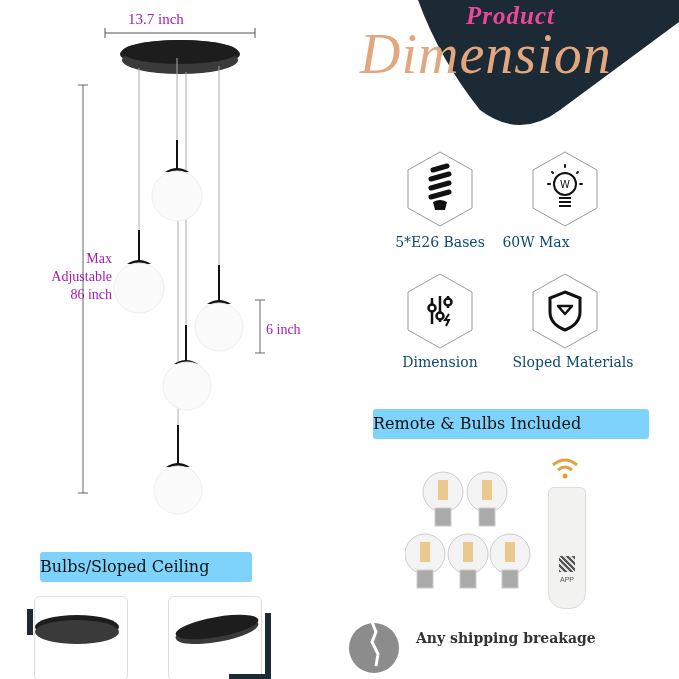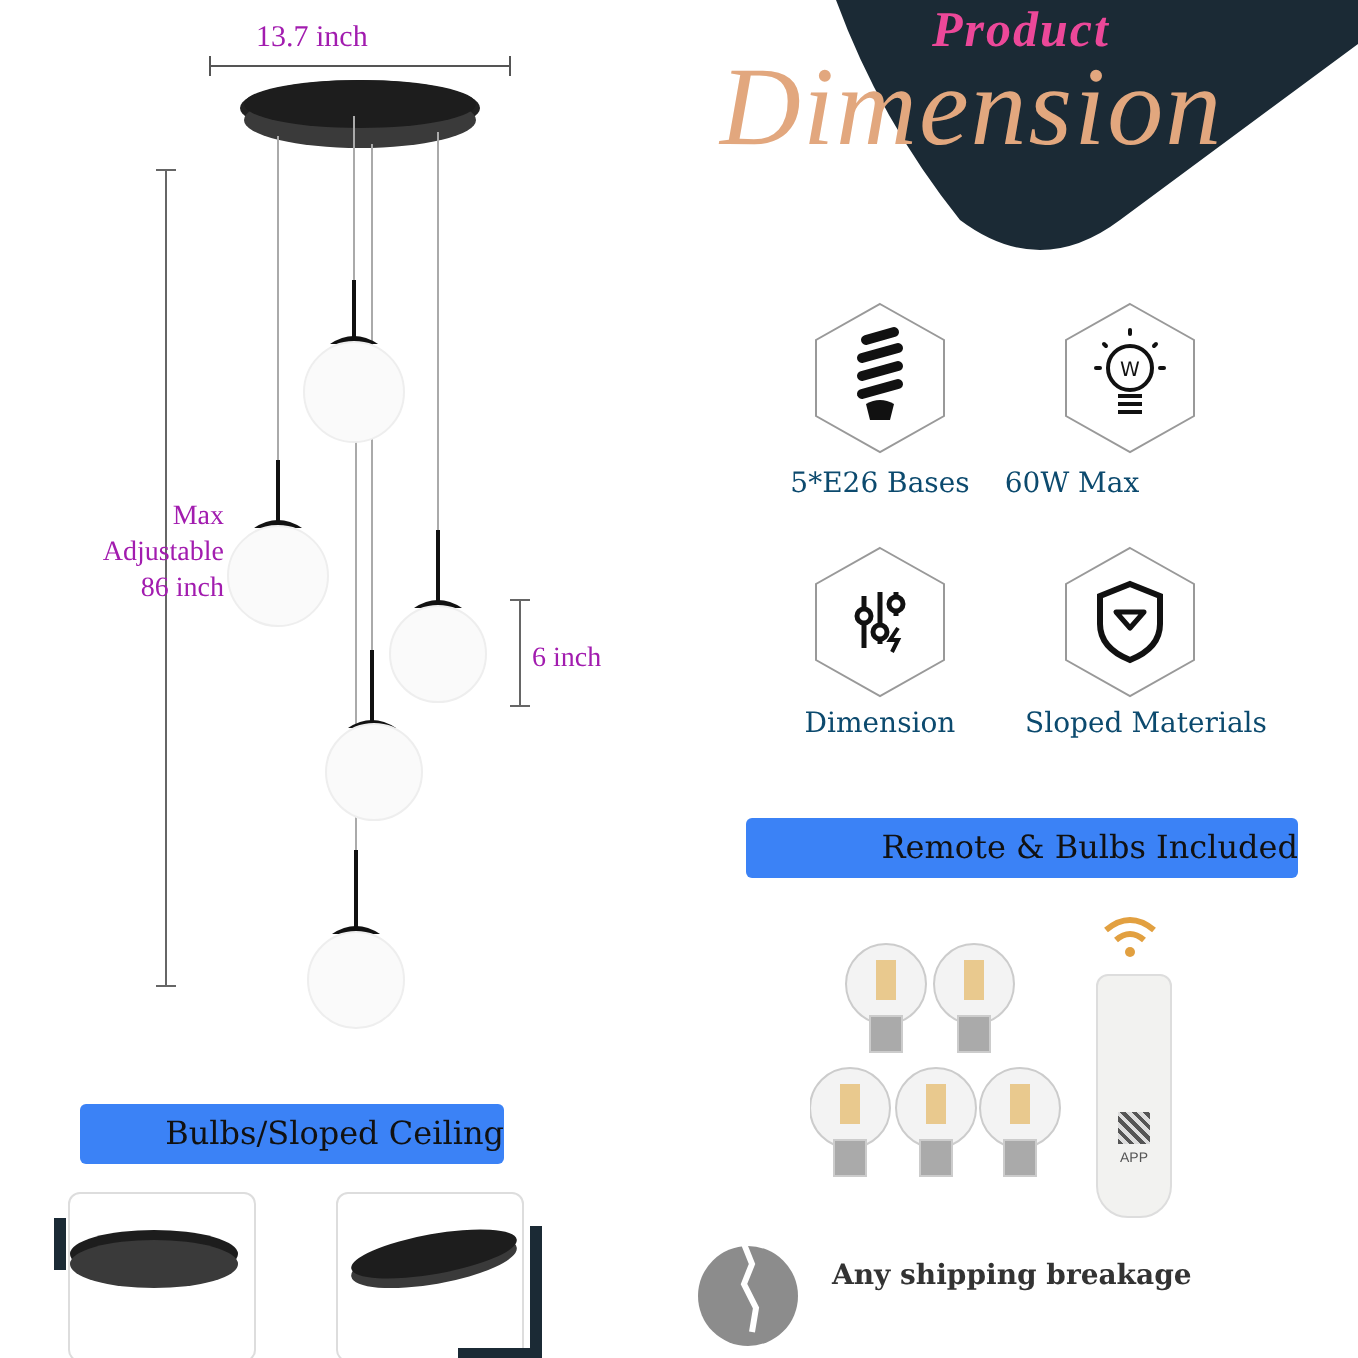--- a/index.html
+++ b/index.html
@@ -3,21 +3,21 @@
 <meta charset="utf-8">
 <style>
   html, body { margin:0; padding:0; background:#ffffff; }
   body { width:679px; height:679px; position:relative; overflow:hidden; font-family:"Liberation Sans", sans-serif; }
   .abs { position:absolute; }
   .banner-shape { position:absolute; left:0; top:0; width:679px; height:130px; }
   .title-product { position:absolute; left:466px; top:2px; font-family:"Liberation Serif", serif; font-style:italic; font-weight:bold; font-size:25px; color:#ec4899; letter-spacing:1px; }
   .title-dimension { position:absolute; left:360px; top:22px; font-family:"Liberation Serif", serif; font-style:italic; font-size:56px; color:#e2a77e; letter-spacing:1px; line-height:64px;text-align:center; }
   .dim-label { font-family:Liberation Serif, serif; color:#a21caf; font-size:14px; }
   .feature-label { position:absolute; font-family:"DejaVu Serif", serif; font-size:14px; color:#0c4a6e; text-align:center; }
-  .pill { position:absolute; background:#3b82f6; border-radius:3px; font-family:"DejaVu Serif", serif; color:#111; text-align:right; }
+  .pill { position:absolute; background:#7dd3fc; border-radius:3px; font-family:"DejaVu Serif", serif; color:#111; text-align:left; }
   .hex { position:absolute; width:70px; height:78px; }
   .shipping-text { position:absolute; left:416px; top:626px; font-family:"DejaVu Serif", serif; font-weight:bold; font-size:14px; line-height:24px; color:#333; }
   .ceiling-box { position:absolute; border:1px solid #ddd; border-radius:6px; background:#fff; }
 </style>
 </head>
 <body>
 
 <svg class="banner-shape" viewBox="0 0 679 130">
   <path d="M418,0 L679,0 L679,22 L560,110 Q520,140 480,110 Q440,60 418,0 Z" fill="#1b2a35"></path>
 </svg>

